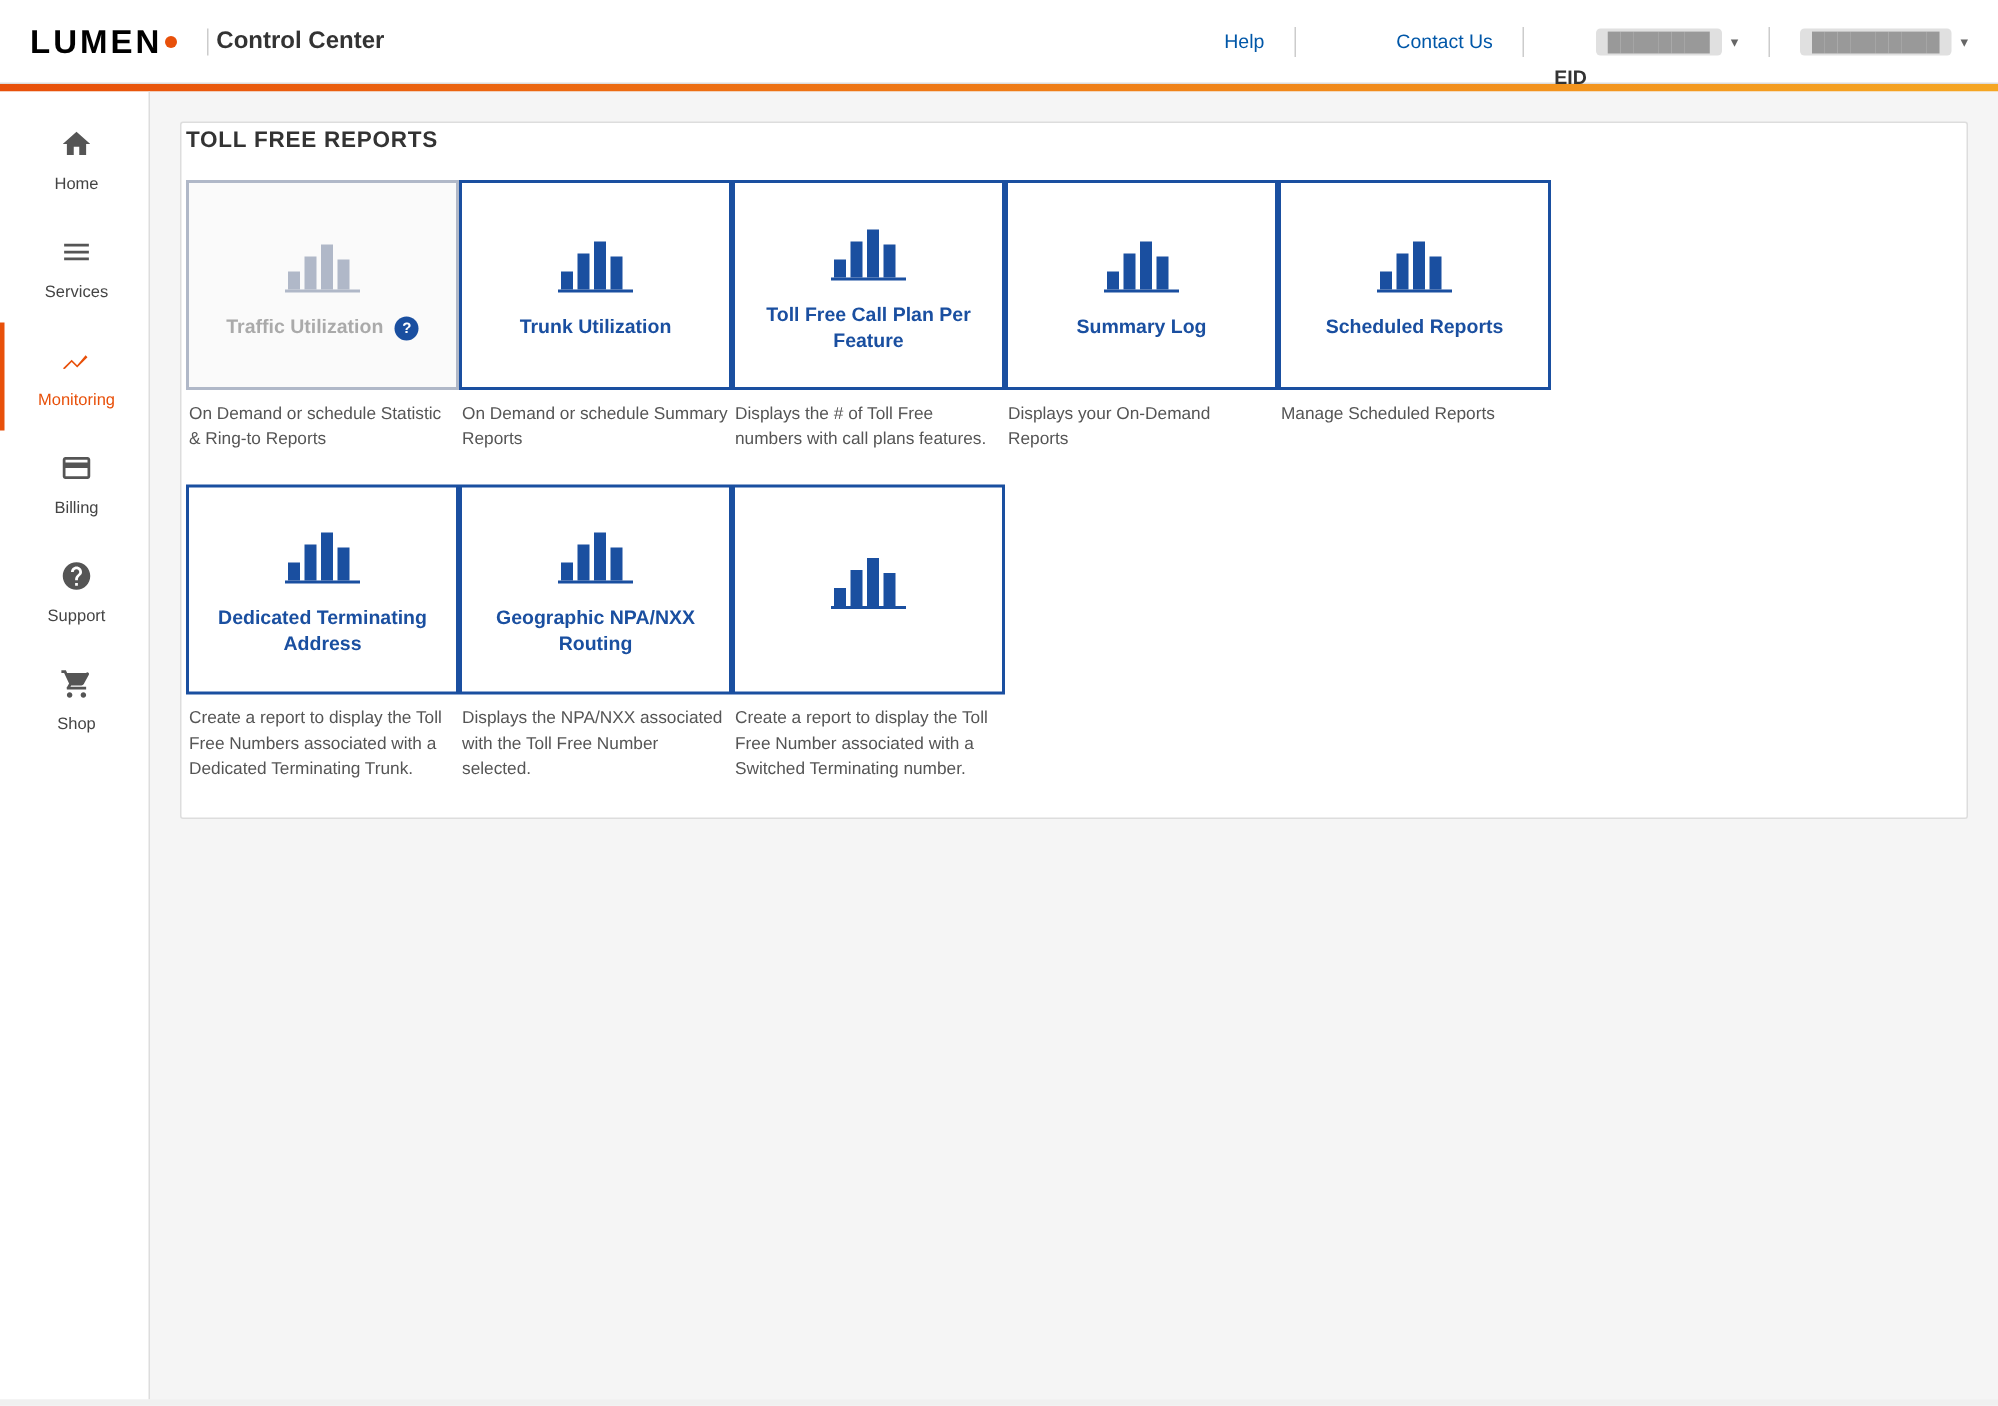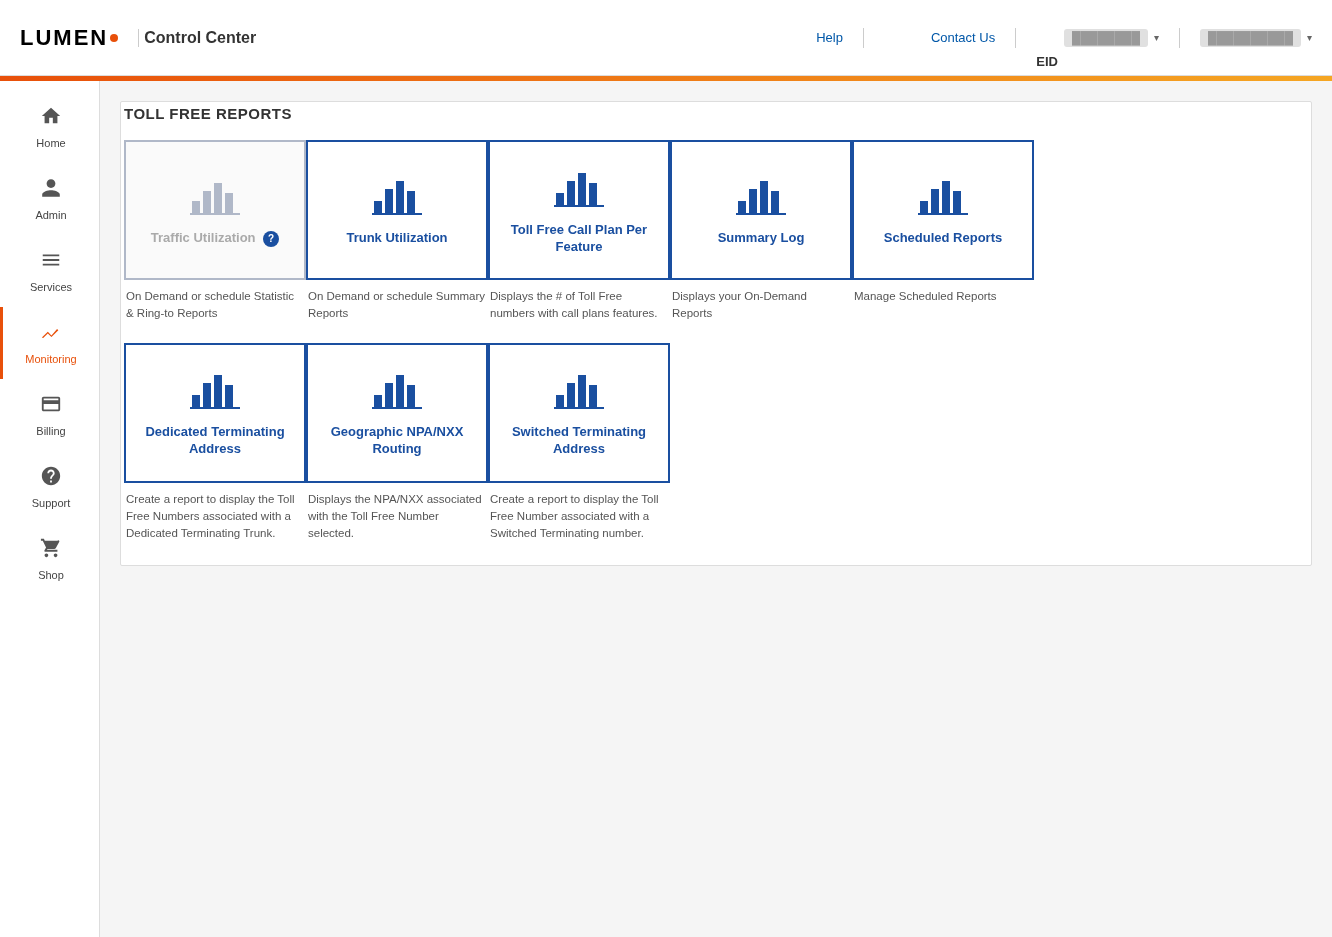--- a/index.html
+++ b/index.html
@@ -1,21 +1,21 @@
 <!DOCTYPE html>
 <html><head>
   <meta charset="utf-8">
   <style>
     * { box-sizing: border-box; margin: 0; padding: 0; }
     body { font-family: Arial, sans-serif; background: #f0f0f0; color: #333; font-size: 13px; }
 
     
     .top-bar {
       background: #fff;
-      height: 76px;
+      height: 56px;
       display: flex;
       align-items: center;
       padding: 0 20px;
       border-bottom: 1px solid #ddd;
       position: relative;
       z-index: 10;
     }
     .top-bar-logo {
       display: flex;
       align-items: center;
@@ -245,28 +245,20 @@
       <span class="icon">
         <svg width="22" height="22" viewBox="0 0 24 24" fill="#555">
             <path d="M10 20v-6h4v6h5v-8h3L12 3 2 12h3v8z"></path>
           </svg>
       </span>
       <span class="label">Home</span>
     </a>
     <a class="sidebar-item" href="#">
       <span class="icon">
         <svg width="22" height="22" viewBox="0 0 24 24" fill="#555">
-            <path d="M12 12c2.7 0 4.8-2.1 4.8-4.8S14.7 2.4 12 2.4 7.2 4.5 7.2 7.2 9.3 12 12 12zm0 2.4c-3.2 0-9.6 1.6-9.6 4.8v2.4h19.2v-2.4c0-3.2-6.4-4.8-9.6-4.8z"></path>
-          </svg>
-      </span>
-      <span class="label">Admin</span>
-    </a>
-    <a class="sidebar-item" href="#">
-      <span class="icon">
-        <svg width="22" height="22" viewBox="0 0 24 24" fill="#555">
             <path d="M3 18h18v-2H3v2zm0-5h18v-2H3v2zm0-7v2h18V6H3z"></path>
           </svg>
       </span>
       <span class="label">Services</span>
     </a>
     <a class="sidebar-item active" href="#">
       <span class="icon">
         <svg width="22" height="22" viewBox="0 0 24 24" fill="#e8500a">
             <path d="M3.5 18.5l5-5 4 4L20 10l-1.4-1.4-6.1 7.2-4-4L2 18.1z"></path>
           </svg>
@@ -429,21 +421,20 @@
           <div class="card-wrapper">
             <div class="card-icon">
               <svg class="bar-chart-svg" viewBox="0 0 54 44" fill="none">
                 <rect x="4" y="28" width="8" height="12" fill="#1a4fa0"></rect>
                 <rect x="15" y="16" width="8" height="24" fill="#1a4fa0"></rect>
                 <rect x="26" y="8" width="8" height="32" fill="#1a4fa0"></rect>
                 <rect x="37" y="18" width="8" height="22" fill="#1a4fa0"></rect>
                 <rect x="2" y="40" width="50" height="2" fill="#1a4fa0"></rect>
               </svg>
             </div>
-            <div class="card-title">Switched Terminating Address</div>
           </div>
           <div class="card-desc-below">Create a report to display the Toll Free Number associated with a Switched Terminating number.</div>
         </div>
 
       </div>
 
     </div>
   </div>
 
 </div>

